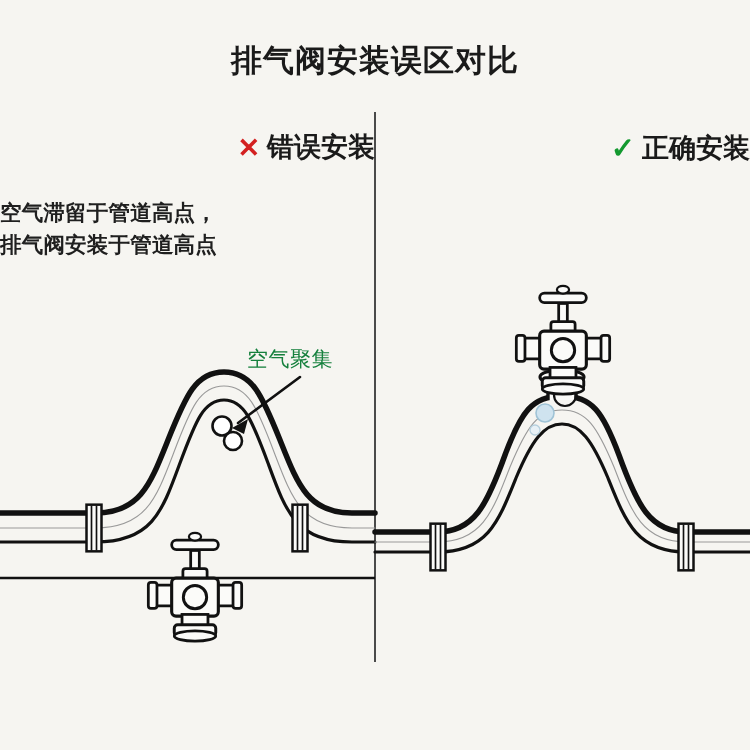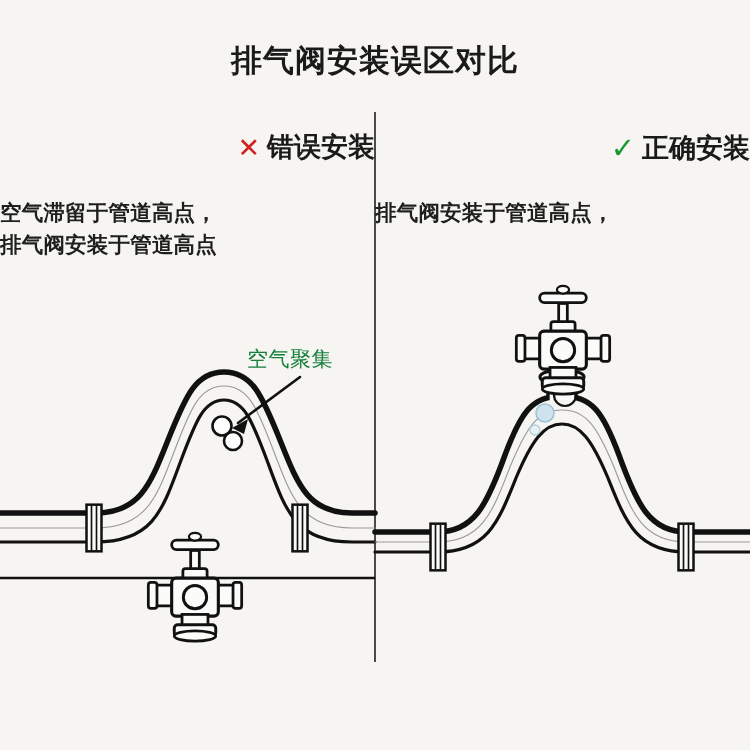--- a/index.html
+++ b/index.html
@@ -13,20 +13,21 @@
     font-family: "Liberation Sans", "DejaVu Sans", sans-serif;
     overflow: hidden;
     position: relative;
   }
   #stage {
     position: absolute;
     left: 0; top: 0;
     width: 642px;
     height: 750px;
     background: #f6f5f1;
+    font-family: Liberation Serif, serif;
   }
   .page-title {
     position: absolute;
     left: 0;
     top: 42px;
     width: 750px;
     text-align: center;
     font-size: 31px;
     font-weight: bold;
     color: #1a1a1a;
@@ -124,21 +125,20 @@
       <span class="line">排气阀安装于管道高点</span>
     </div>
     <div class="annot-label">空气聚集</div>
   </div>
 
   <div class="panel right">
     <div class="panel-heading">
       <span class="mark check">✓</span><span>正确安装</span>
     </div>
     <div class="panel-desc">
-      <span class="line">排气阀安装于管道高点，</span>
     </div>
   </div>
 
   <svg class="art" viewBox="0 0 750 750">
     <defs>
 
       <symbol id="valve" viewBox="0 0 120 140">
 
         <rect x="55" y="26" width="10" height="24" fill="#fbfbf9" stroke="#111" stroke-width="3.2"></rect>
 

